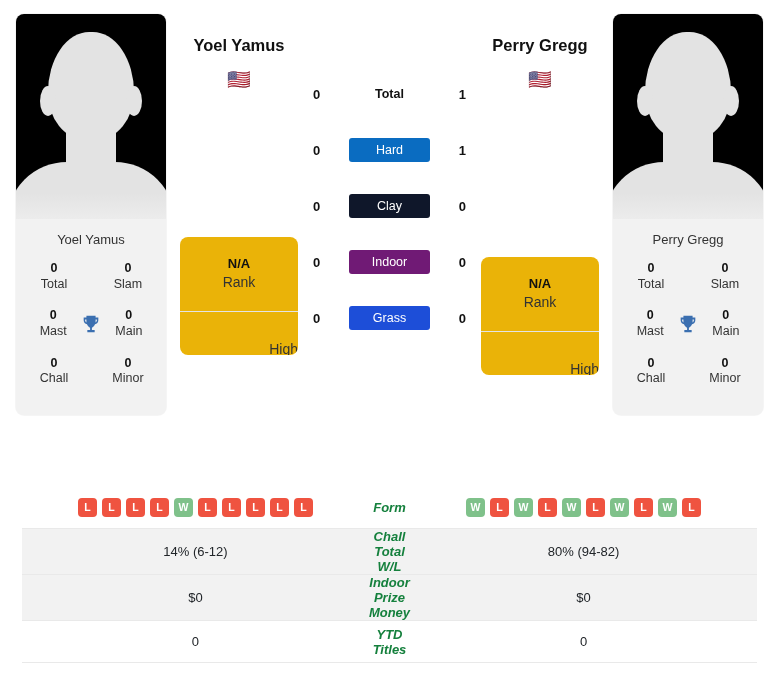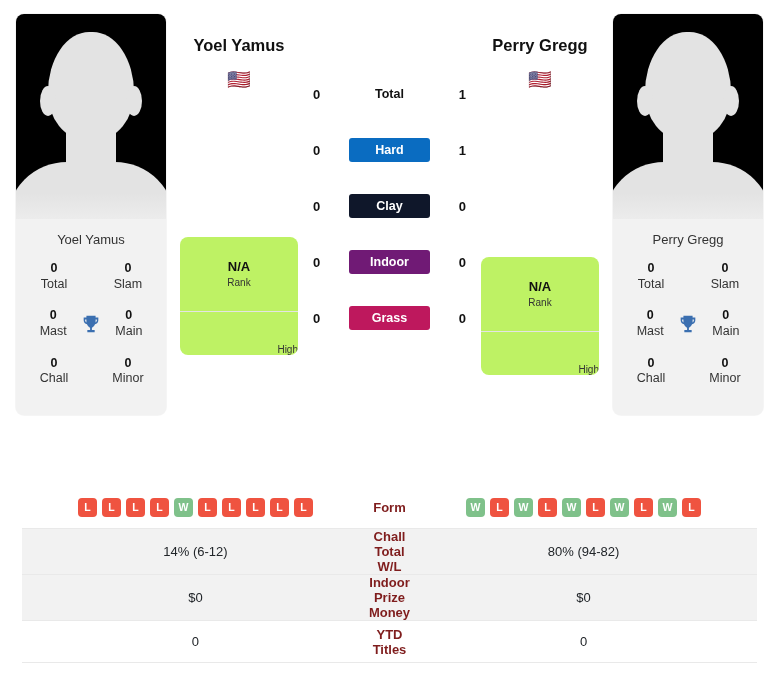--- a/index.html
+++ b/index.html
@@ -132,21 +132,21 @@
     height: 26px;
     display: flex;
     align-items: center;
     justify-content: center;
   }
 
   
   .info-col {
     width: 118px;
     flex: 0 0 118px;
-    background: #bef264;
+    background: #eab308;
     border-radius: 8px;
     overflow: hidden;
   }
   .info-col.left  { margin-top: 148px; }
   .info-col.right { margin-top: 168px; }
   .info-cell {
     height: 75px;
     box-sizing: border-box;
     display: flex;
     flex-direction: column;
@@ -155,21 +155,21 @@
     border-bottom: 1px solid #e4e4e4;
     line-height: 1.3;
   }
   .info-cell:last-child { border-bottom: none; align-items: flex-end; }
   .info-val {
     font-size: 13px;
     font-weight: bold;
     color: #111;
   }
   .info-lab {
-    font-size: 10px;
+    font-size: 14px;
     color: #333;
   }
 
   
   .name-col {
     flex: 0 0 118px;
     width: 118px;
     display: flex;
     flex-direction: column;
     align-items: center;
@@ -208,21 +208,21 @@
     font-size: 13px;
     font-weight: bold;
     color: #111;
   }
   .surface-badge {
     width: 86px;
     height: 24px;
     line-height: 24px;
     text-align: center;
     font-size: 12.5px;
-    font-weight: bold;
+    font-weight: normal;
     color: #ffffff;
     border-radius: 3px;
     margin: 0 14px;
   }
   .surface-badge.plain {
     background: transparent;
     color: #111;
     font-weight: bold;
   }
 
@@ -242,21 +242,22 @@
     padding: 0;
     height: 41px;
     vertical-align: middle;
     font-size: 13px;
     color: #212529;
     text-align: center;
   }
   .stats-table td.lab {
     font-weight: bold;
     width: 184px;
-    color: #7f1d1d;
+    color: #15803d;
+    font-style: italic;
   }
   .stats-table td.val { width: 50%; }
 
   .form-wrap {
     display: flex;
     gap: 5px;
     justify-content: center;
     align-items: center;
   }
   .form-badge {
@@ -360,21 +361,21 @@
         <div class="surface-badge" style="background:#0f172a">Clay</div>
         <div class="surface-score">0</div>
       </div>
       <div class="surface-row">
         <div class="surface-score">0</div>
         <div class="surface-badge" style="background:#701a75">Indoor</div>
         <div class="surface-score">0</div>
       </div>
       <div class="surface-row">
         <div class="surface-score">0</div>
-        <div class="surface-badge" style="background:#be185d">Grass</div>
+        <div class="surface-badge" style="background:#1d4ed8">Grass</div>
         <div class="surface-score">0</div>
       </div>
     </div>
 
     <div class="name-col">
       <div class="player-name">Perry Gregg</div>
       <div class="flag">🇺🇸</div>
       <div class="info-col right">
         <div class="info-cell">
           <span class="info-val">N/A</span>

